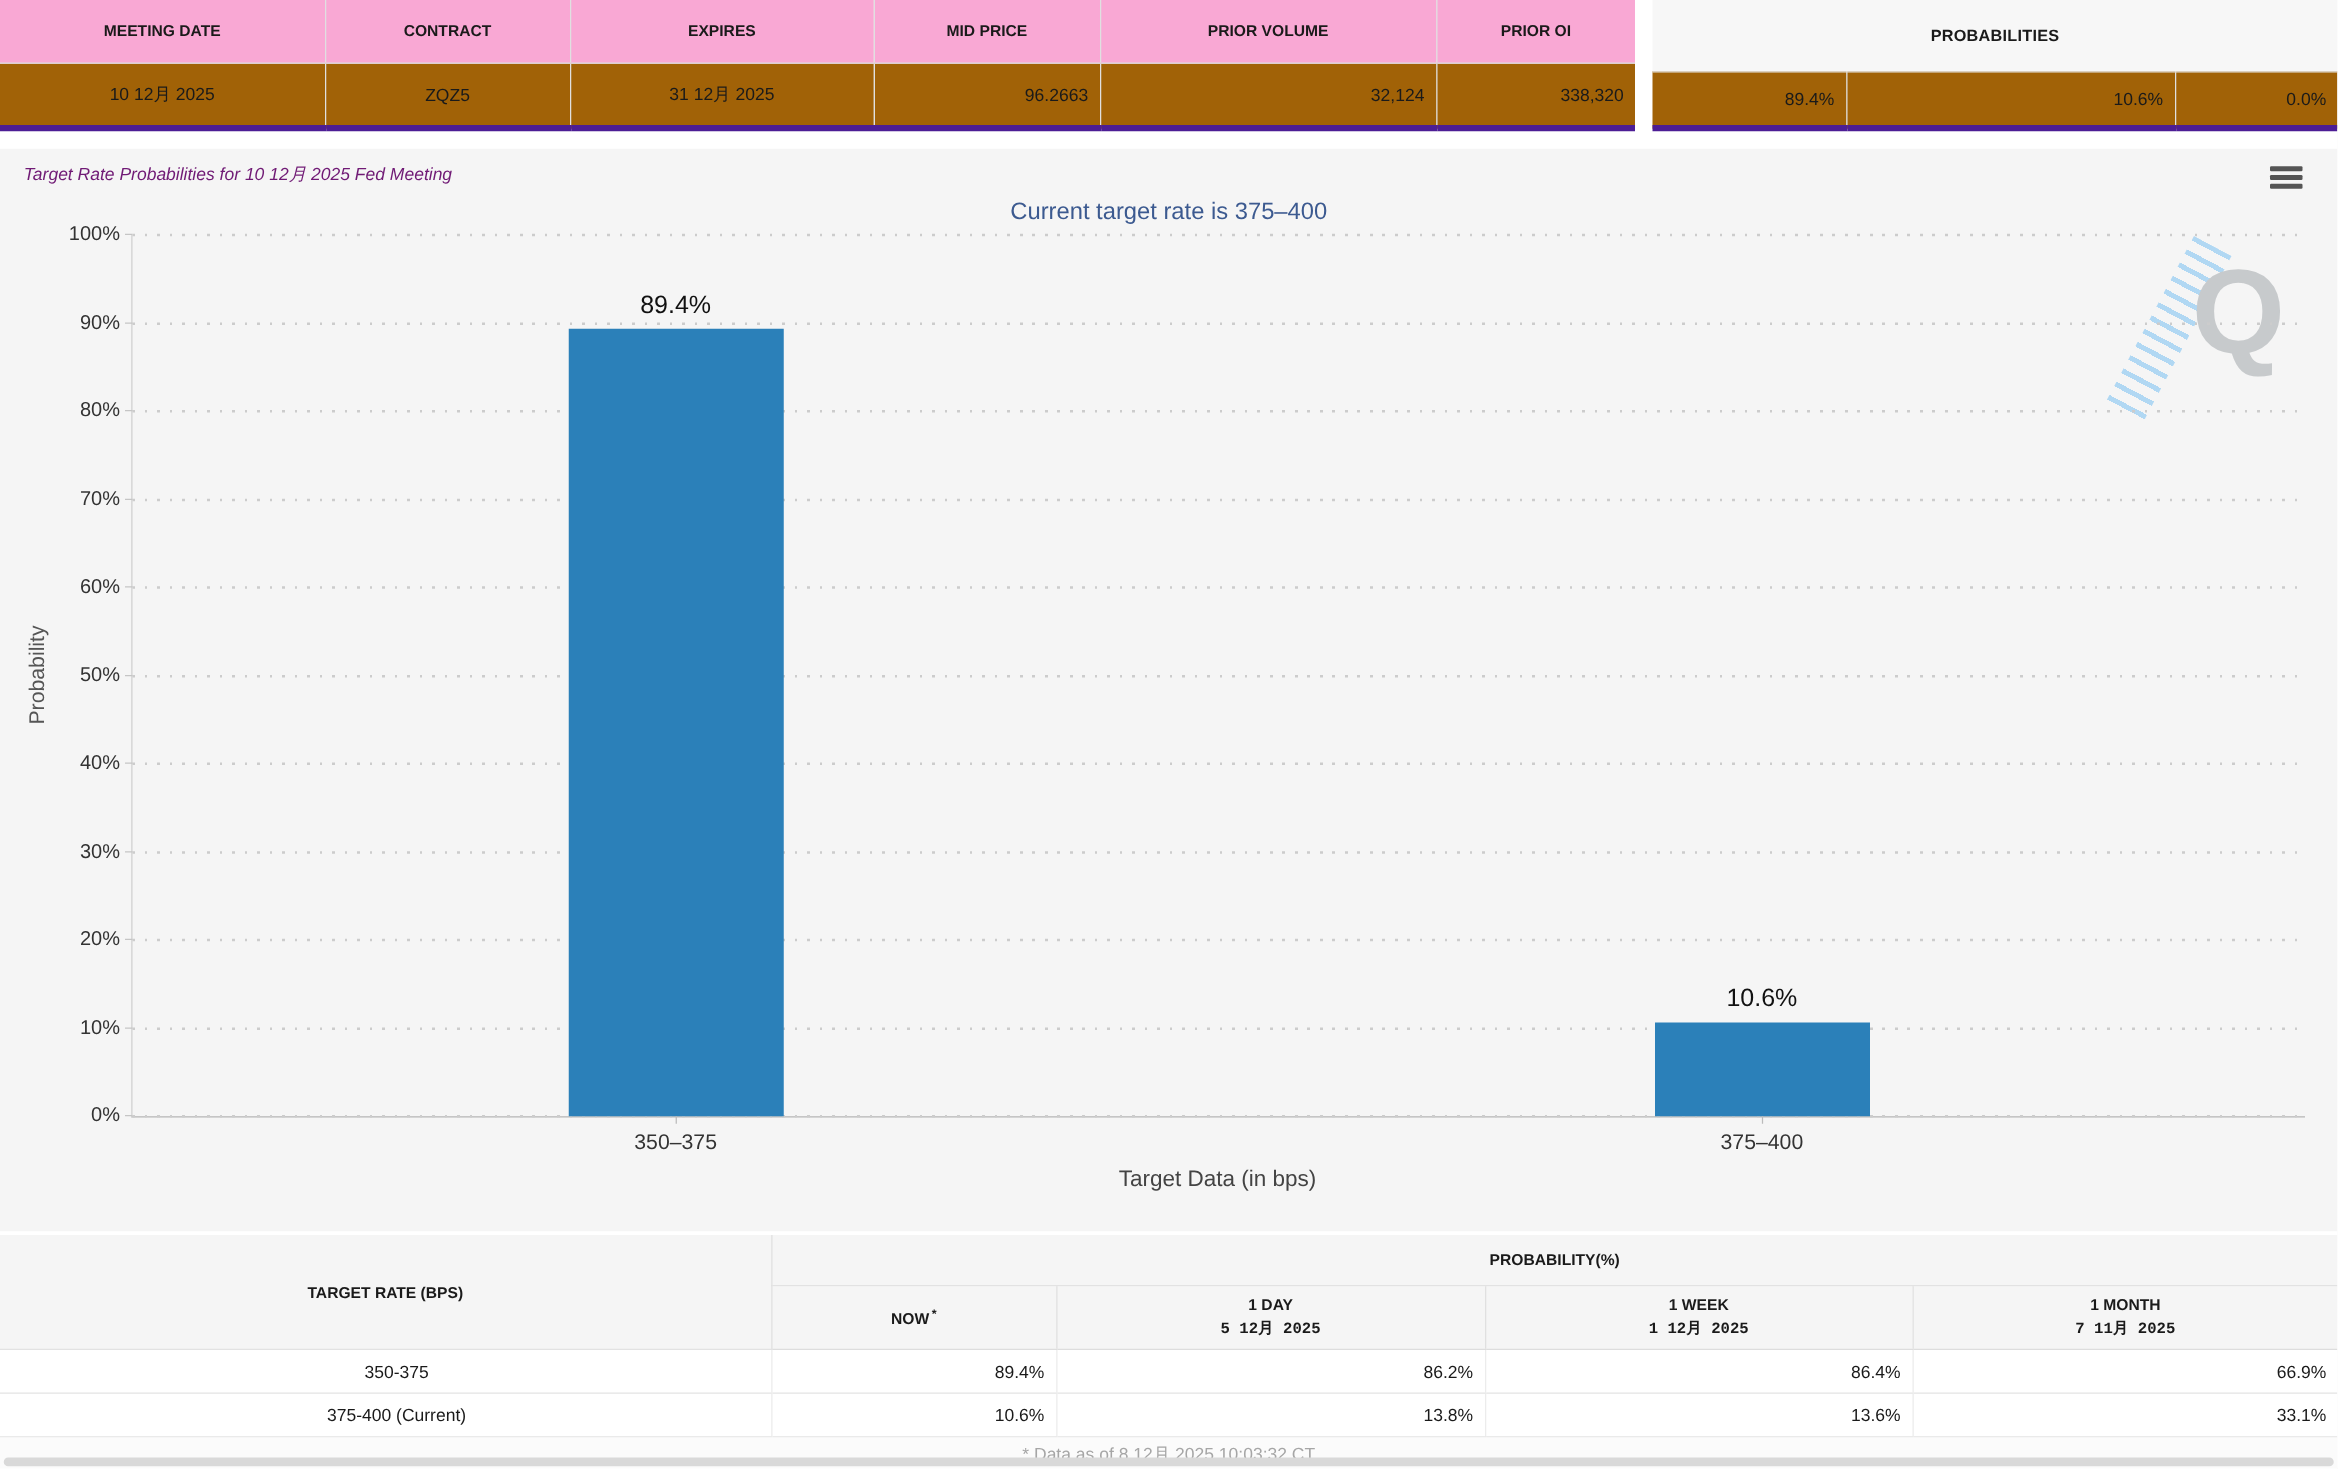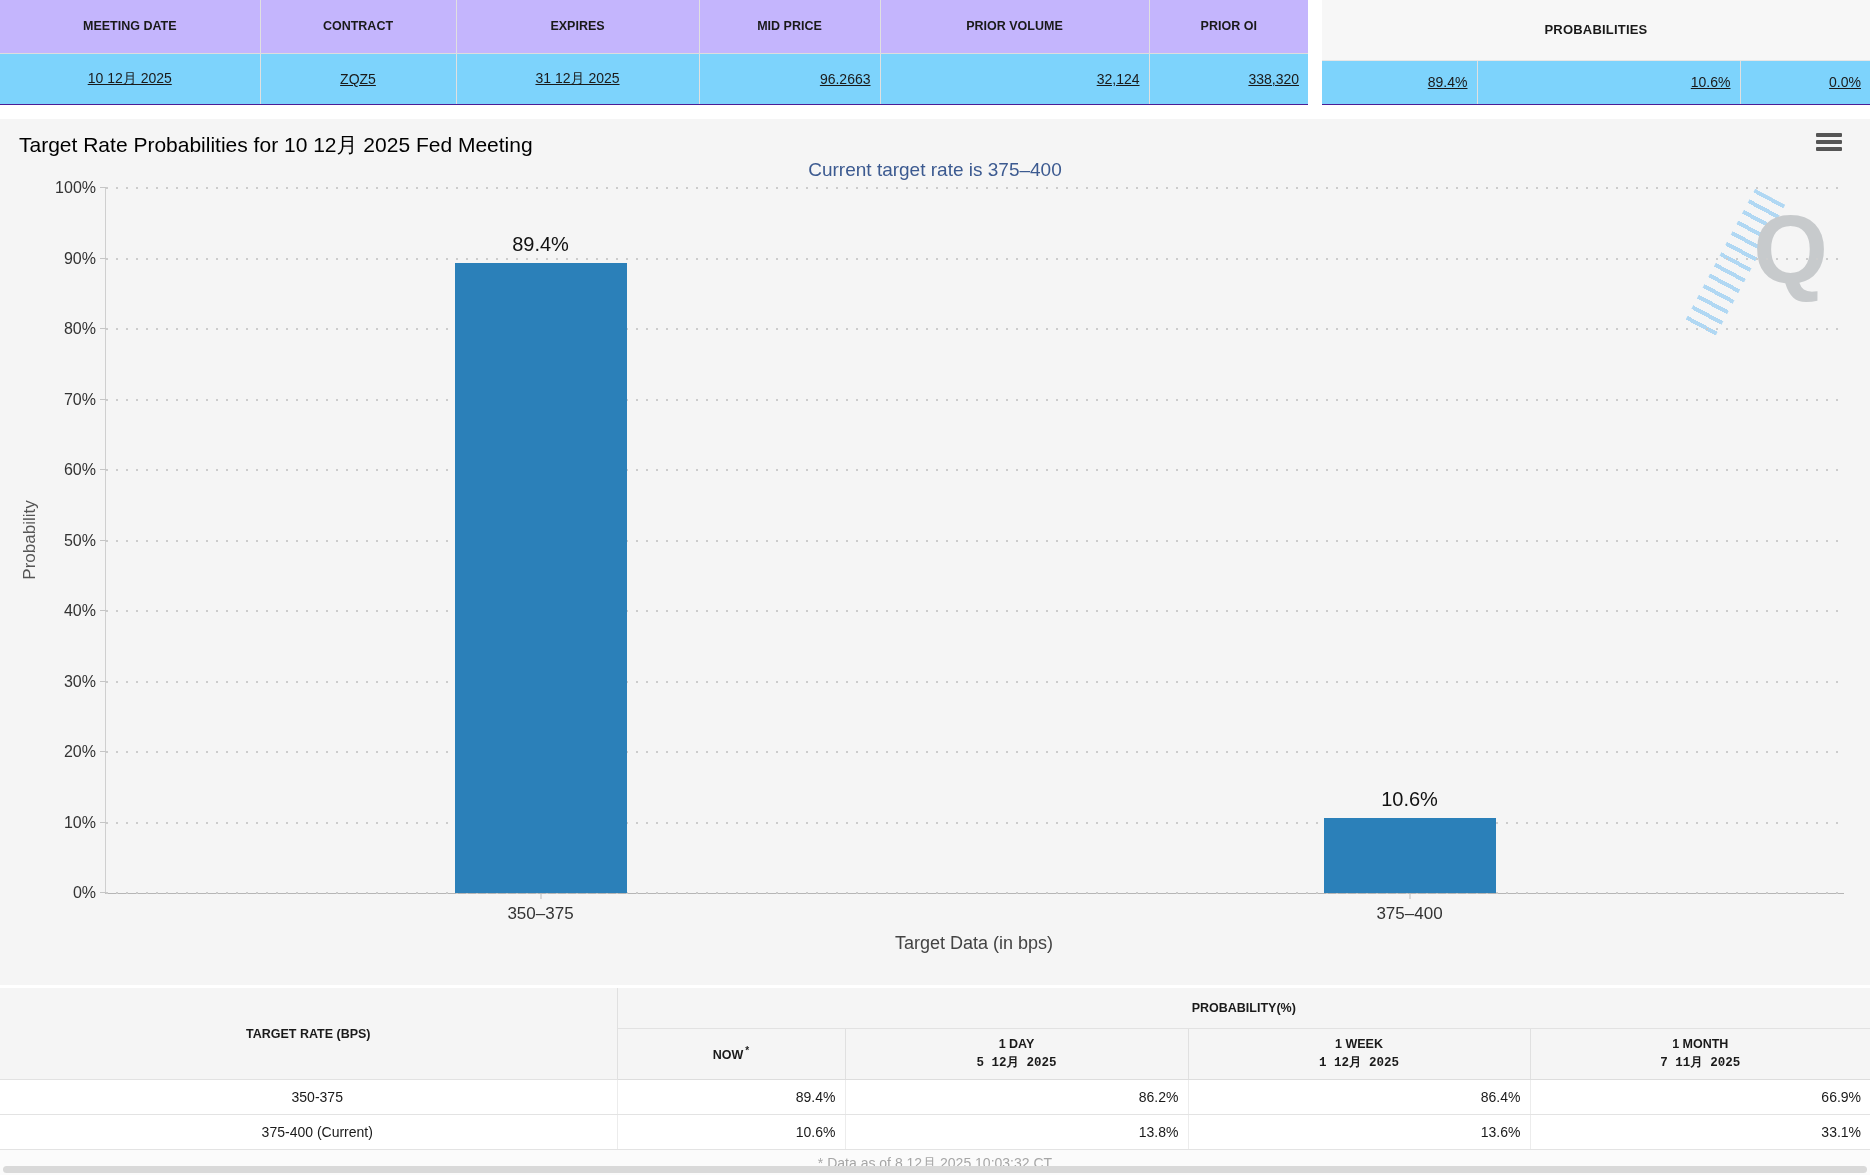--- a/index.html
+++ b/index.html
@@ -4,31 +4,31 @@
 <style>
   html,body{margin:0;padding:0;background:#fff;}
   .page{position:relative;width:1870px;height:1175px;background:#fff;overflow:hidden;
         font-family:"Liberation Sans","DejaVu Sans",sans-serif;color:#1a1a1a;}
 
   
   .top-tables{position:absolute;top:0;left:0;width:1870px;height:105px;display:flex;}
   table.info-table{border-collapse:collapse;table-layout:fixed;height:105px;}
   table.info-table tr.cap td{background:#f7f7f7;border-bottom:1px solid #e6e6e6;height:42px;
         text-align:center;font-weight:bold;font-size:13px;letter-spacing:.2px;}
-  table.info-table tr.hdr th{background:#c4b5fd;border-bottom:1px solid #dddddd;height:32px;
+  table.info-table tr.hdr th{background:#f9a8d4;border-bottom:1px solid #dddddd;height:32px;
         font-weight:bold;font-size:12.5px;text-align:center;}
-  table.info-table tr.val td{background:#7dd3fc;border-bottom:1px solid #4c1d95;height:30px;font-size:14px;text-decoration:underline;}
+  table.info-table tr.val td{background:#a16207;border-bottom:5px solid #4c1d95;height:30px;font-size:14px;}
   table.info-table tr.hdr th + th, table.info-table tr.val td + td{border-left:1px solid #e0e0e0;}
   .gap-col{width:14px;flex:0 0 14px;}
   .c{text-align:center;}
   .r{text-align:right;padding-right:9px;}
 
   
   .chart-panel{position:absolute;top:119px;left:0;width:1870px;height:866px;background:#f5f5f5;}
-  .chart-title{position:absolute;top:12px;left:19px;font-size:21px;color:#000000;}
+  .chart-title{position:absolute;top:12px;left:19px;font-size:14px;color:#701a75;font-style:italic;}
   .chart-subtitle{position:absolute;top:40px;left:0;width:100%;text-align:center;font-size:19px;}
   .menu-btn{position:absolute;top:10px;right:26px;width:30px;height:26px;cursor:pointer;
         display:flex;flex-direction:column;justify-content:center;gap:3px;background:transparent;border:0;padding:2px;}
   .menu-btn .mbar{display:block;width:26px;height:4px;background:#555;border-radius:1px;}
 
   .y-axis-title{position:absolute;top:421px;left:30px;transform:translate(-50%,-50%) rotate(-90deg);
         white-space:nowrap;font-size:17px;color:#555;}
   .x-axis-title{position:absolute;top:814px;left:105px;width:1738px;text-align:center;font-size:18px;color:#444;}
 
   .plot-area{position:absolute;top:69px;left:105px;width:1738px;height:705px;

